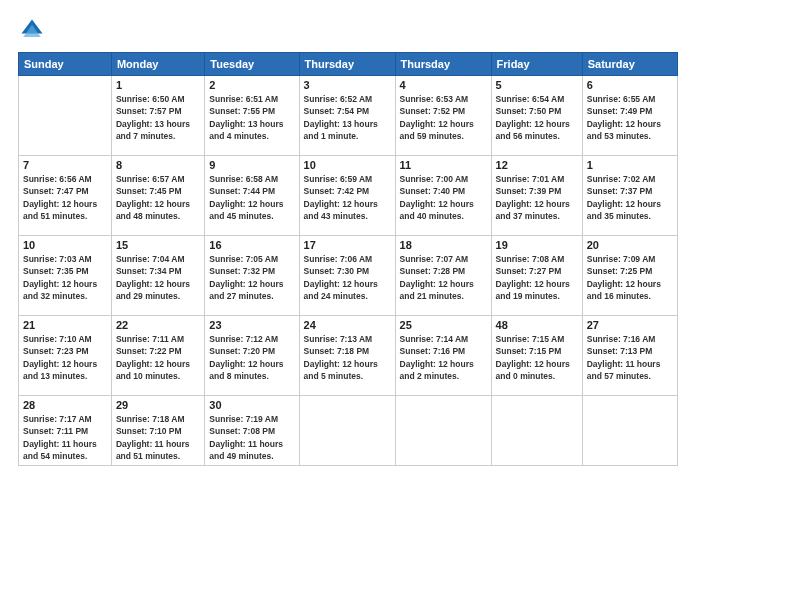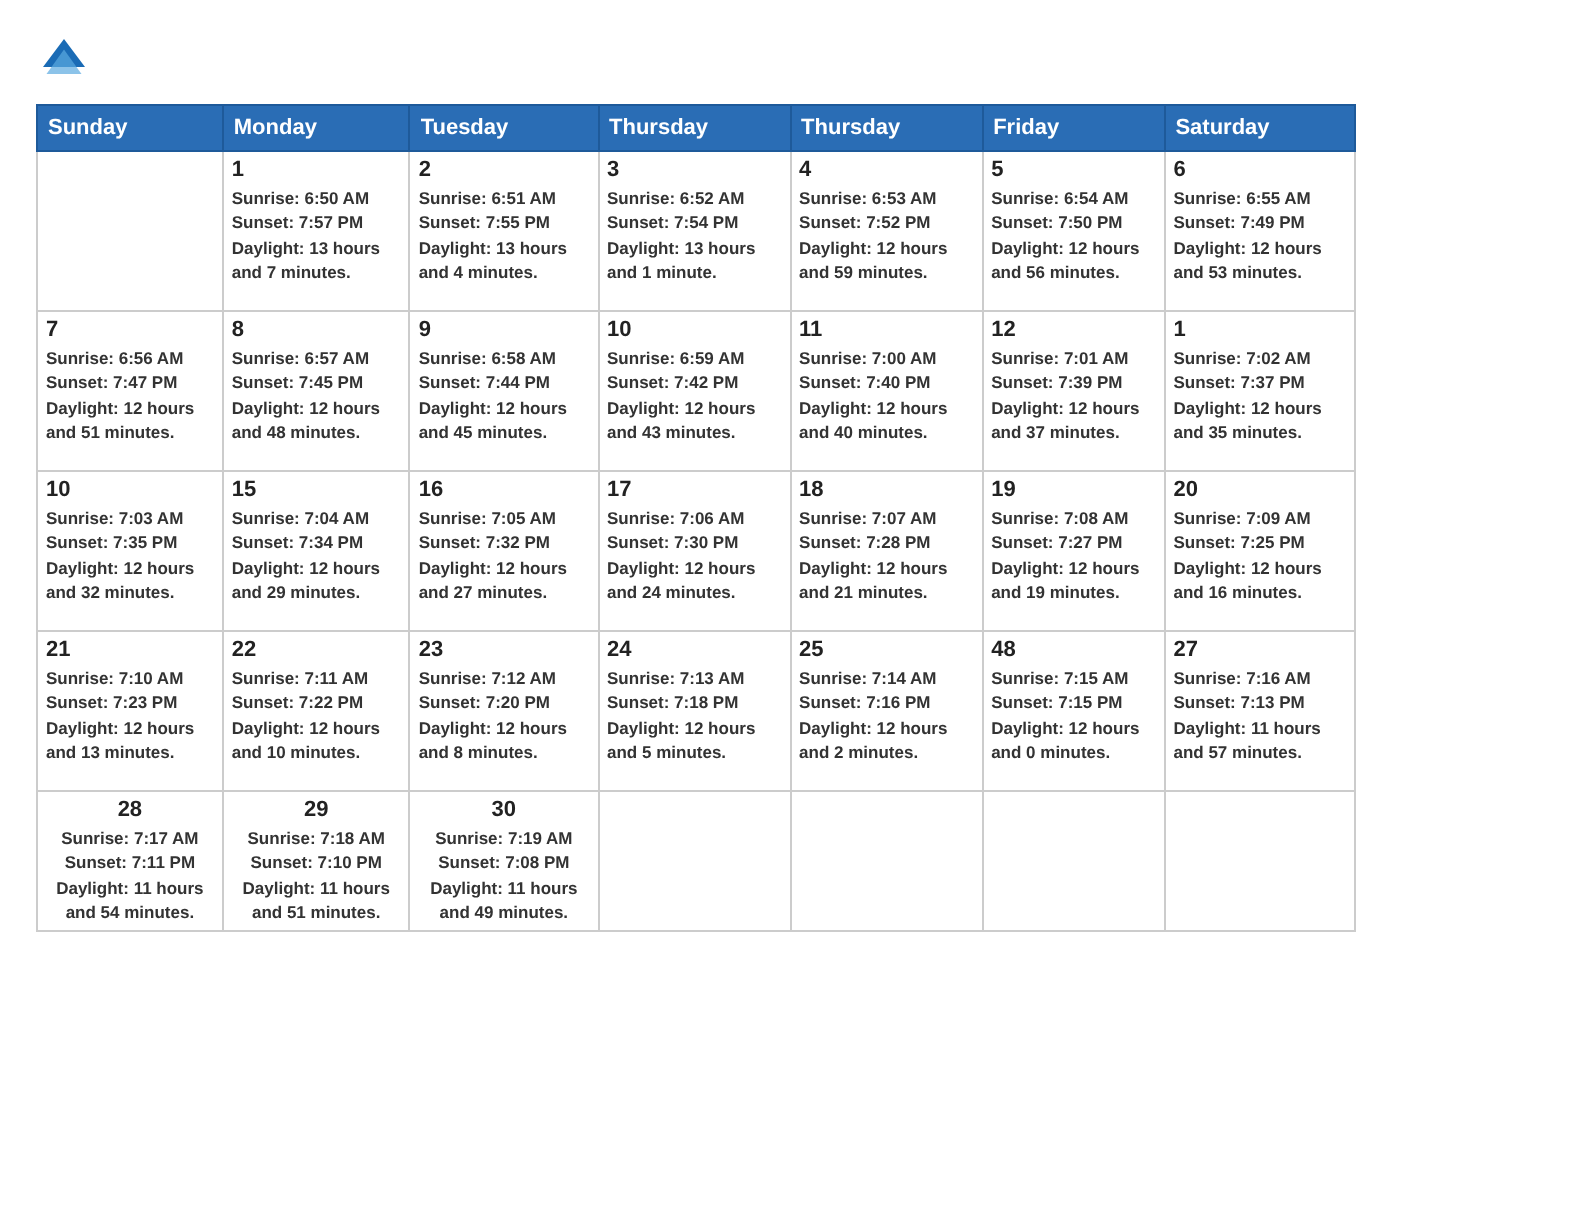--- a/index.html
+++ b/index.html
@@ -69,21 +69,20 @@
     .calendar td {
       border: 1px solid #ccc;
       vertical-align: top;
       padding: 3px 4px;
       width: 113px;
       height: 80px;
       background: #fff;
     }
     .calendar tr:last-child td {
       height: 68px;
-      text-align: center;
     }
     .day-num {
       font-size: 11px;
       font-weight: bold;
       color: #222;
       margin-bottom: 2px;
     }
     .day-info {
       font-size: 8.5px;
       color: #333;

